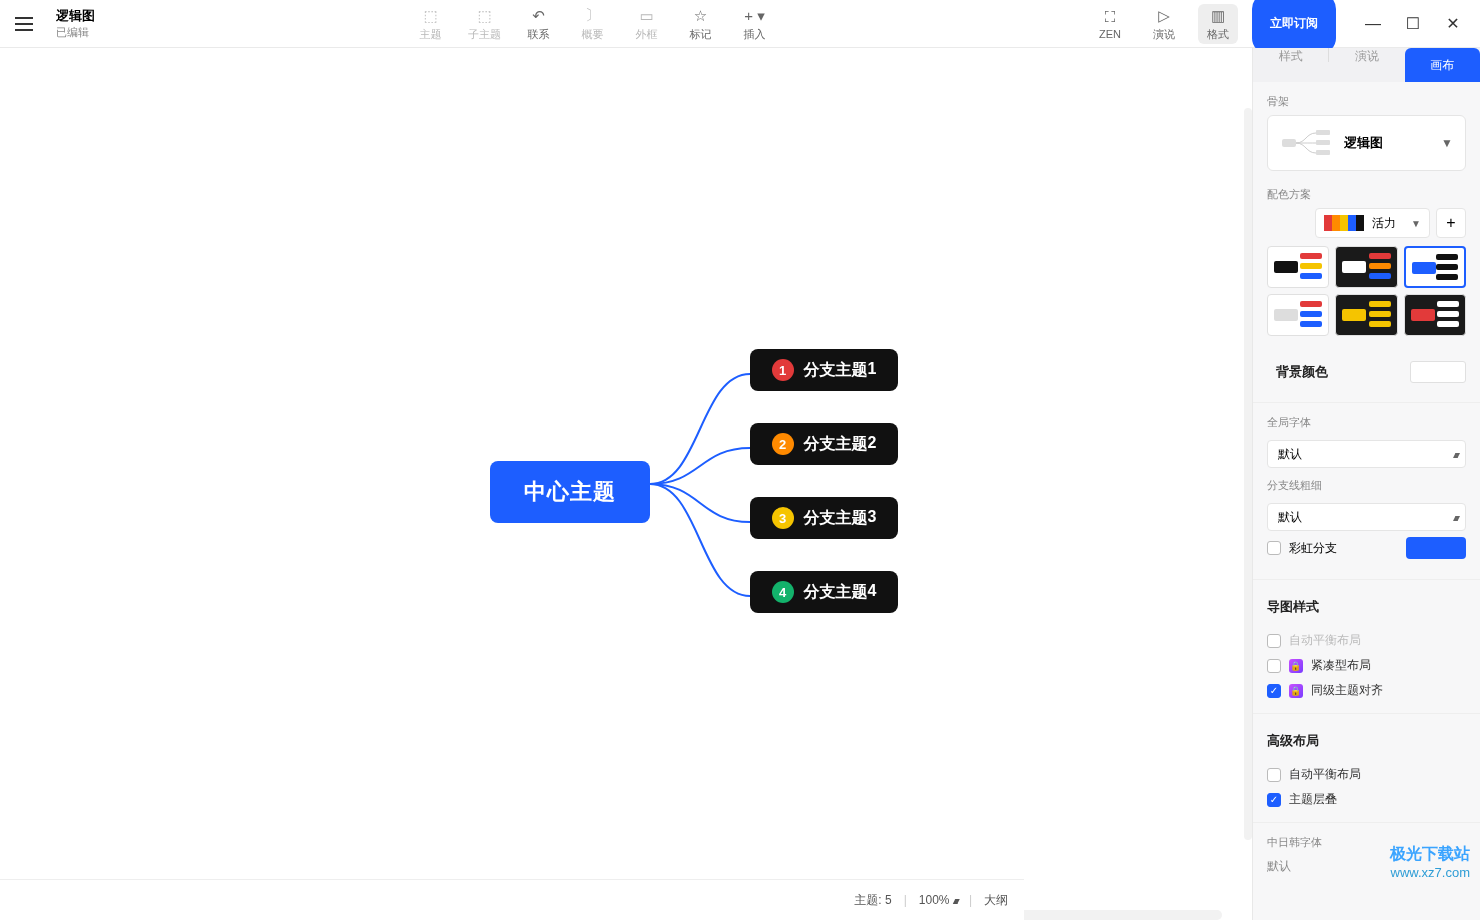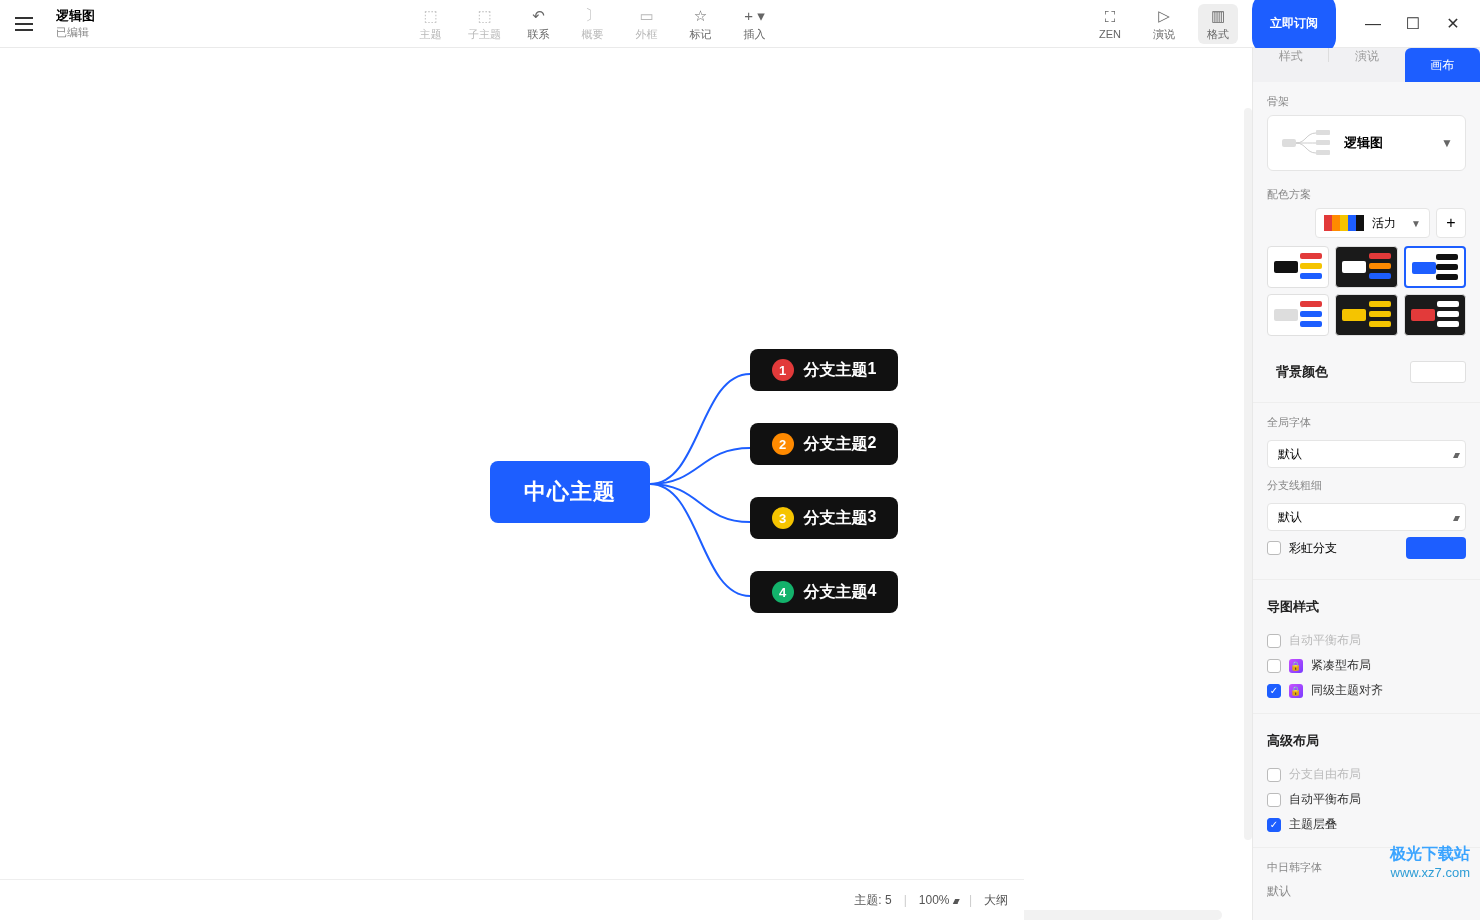--- a/index.html
+++ b/index.html
@@ -331,24 +331,20 @@
           <div class="cb checked">✓</div>
           <div class="lock">🔒</div>
           <span>同级主题对齐</span>
         </div>
 
       <div class="divider" style="margin-top:10px"></div>
 
       <div class="section">
         <div class="sec-title">高级布局</div>
       </div>
-      <div class="check-row disabled">
-          <div class="cb"></div>
-          <span>分支自由布局</span>
-        </div>
       <div class="check-row">
           <div class="cb"></div>
           <span>自动平衡布局</span>
         </div>
       <div class="check-row">
           <div class="cb checked">✓</div>
           <span>主题层叠</span>
         </div>
 
       <div class="divider" style="margin-top:10px"></div>

